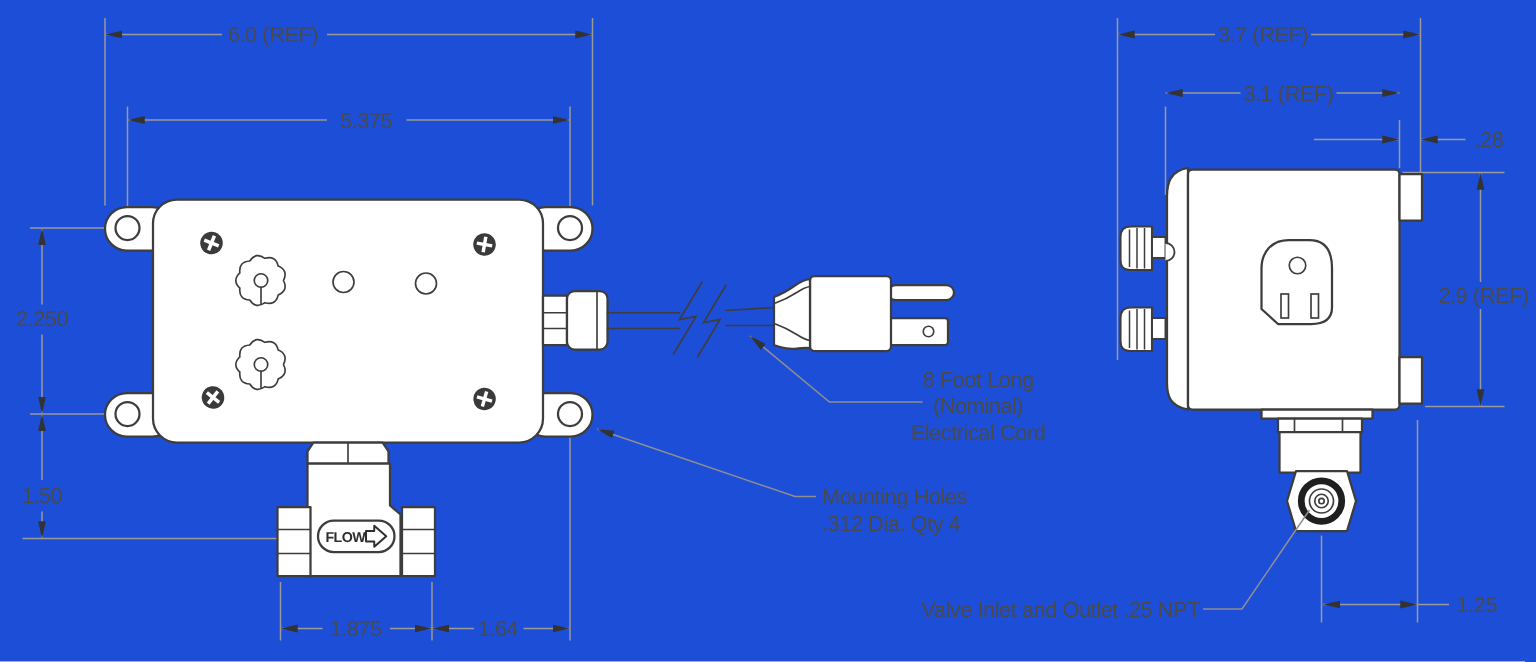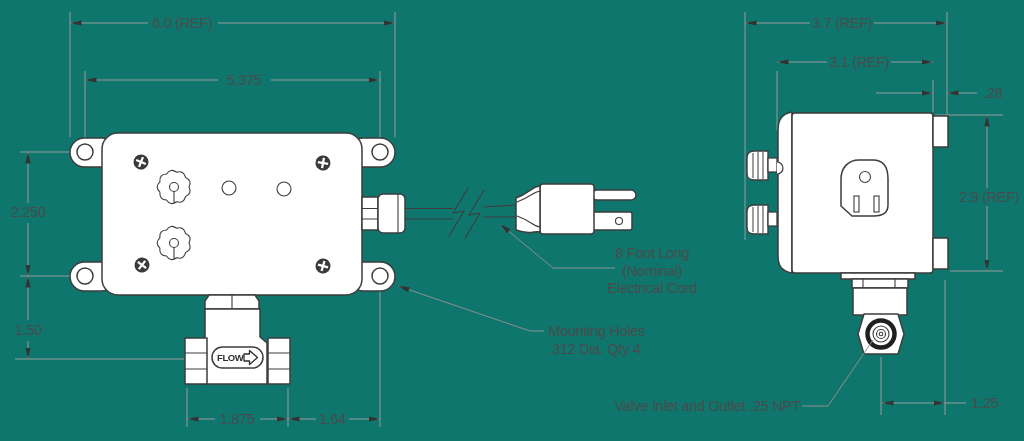--- a/index.html
+++ b/index.html
@@ -1,16 +1,16 @@
 <!DOCTYPE html>
 <html><head>
 <meta charset="utf-8">
 <style>
   html,body{margin:0;padding:0;background:#ffffff;}
-  .stage{width:1024px;height:441px;position:relative;background:#0f766e;overflow:hidden;}
+  .stage{width:1024px;height:441px;position:relative;background:#1d4ed8;overflow:hidden;}
   svg{display:block;}
   text{font-family:"Liberation Sans",sans-serif;font-size:14.5px;fill:#4a4a4a;letter-spacing:-0.3px;}
   .mid{text-anchor:middle;}
   .end{text-anchor:end;}
   .flow-txt{font-size:9.5px;font-weight:bold;fill:#2e2e2e;letter-spacing:-0.4px;}
   .part{stroke:#3d3d3d;stroke-width:1.5;fill:none;stroke-linejoin:round;stroke-linecap:round;}
   .partf{stroke:#3d3d3d;stroke-width:1.5;fill:#ffffff;stroke-linejoin:round;}
   .det{stroke:#3d3d3d;stroke-width:1.1;fill:none;stroke-linecap:round;}
   .dim{stroke:#9a9a9a;stroke-width:1;fill:none;}
   .lead{stroke:#8f8f8f;stroke-width:1;fill:none;}

